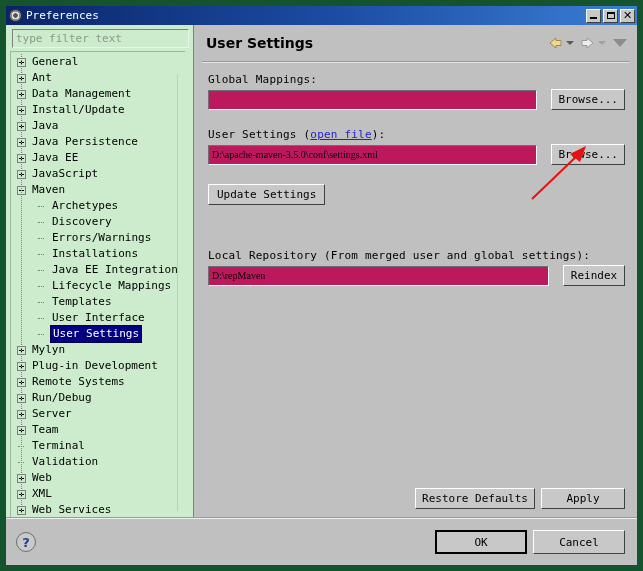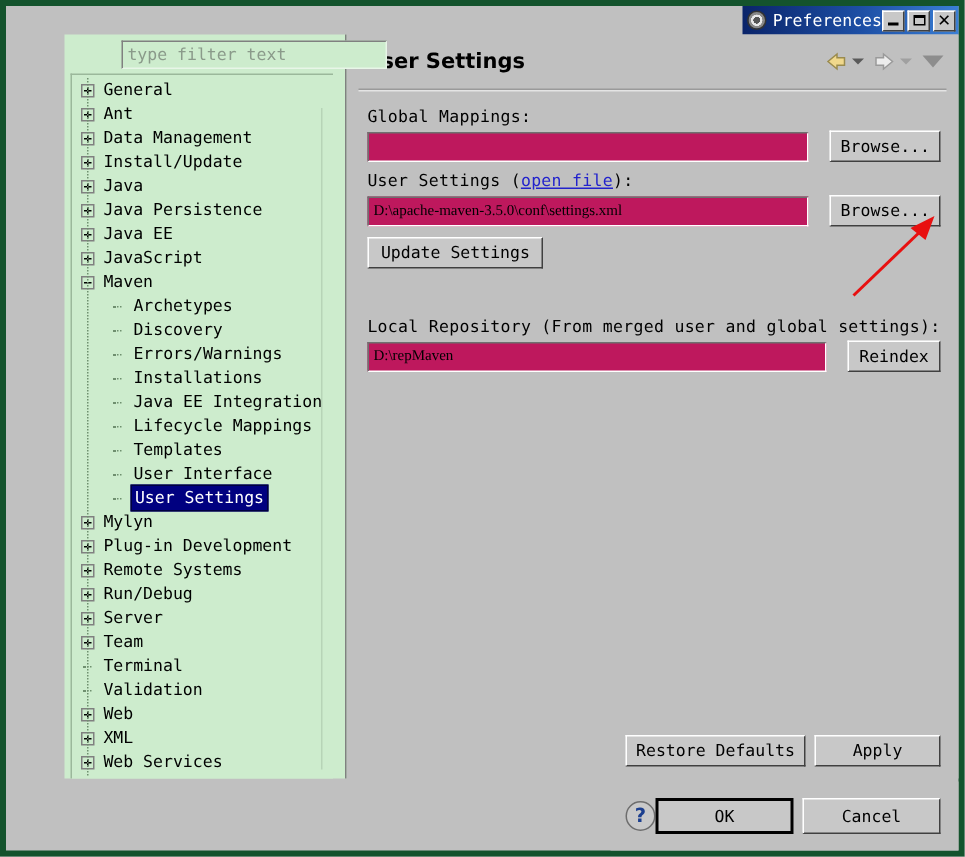--- a/index.html
+++ b/index.html
@@ -6,23 +6,23 @@
   html, body { margin:0; padding:0; }
   body {
     width:643px; height:571px;
     font-family:"DejaVu Sans Mono", monospace;
     font-size:11px;
     background:#c0c0c0;
     overflow:hidden;
   }
   .window {
     position:absolute; inset:0;
-    border:4px solid #14532d;
+    border:6px solid #14532d;
     background:#c0c0c0;
-    display:flex; flex-direction:column;align-items:flex-end;
+    display:flex; flex-direction:column;
   }
   
   .titlebar {
     height:19px; flex:0 0 19px;
     background:linear-gradient(to right,#0a246a 0%,#1d4fa5 55%,#3a7fd5 100%);
     display:flex; align-items:center;
     padding:0 2px 0 3px;
     color:#fff;
   }
   .title-icon {
@@ -65,21 +65,20 @@
   .filter-wrap { padding:0 4px 3px 2px; }
   .filter-input {
     width:100%; height:19px;
     background:#cdeccd;
     border-top:1px solid #808080; border-left:1px solid #808080;
     border-right:1px solid #e8f6e8; border-bottom:1px solid #e8f6e8;
     font-family:"DejaVu Sans Mono", monospace; font-size:11px;
     color:#8a9a8a;
     padding:1px 3px;
     outline:none;
-    margin-left:32px;
   }
   .filter-input::placeholder { color:#8a9a8a; opacity:1; }
   .tree {
     flex:1 1 auto; overflow:hidden;
     border-top:1px solid #9bb89b;
     border-left:1px solid #9bb89b;
     background:#cdeccd;
     padding:2px 0 0 0;
     margin-right:8px;
     position:relative;
@@ -166,21 +165,21 @@
   }
   .head-sep { height:2px; border-top:1px solid #9a9a9a; border-bottom:1px solid #e4e4e4; margin:0 8px; }
 
   .content { flex:1 1 auto; padding:10px 12px 0 14px; position:relative; min-height:0; }
   .field-label {
     font-size:11px; color:#000; margin-bottom:3px;
     font-family:"DejaVu Sans Mono", monospace;
     letter-spacing:0.2px;
   }
   .link { color:#2222cc; text-decoration:underline; cursor:pointer; }
-  .row { display:flex; align-items:center; gap:14px; margin-bottom:6px; }
+  .row { display:flex; align-items:center; gap:14px; margin-bottom:18px; }
   .text-input {
     flex:1 1 auto; height:20px;
     background:#be185d;
     border-top:1px solid #6f6f6f; border-left:1px solid #6f6f6f;
     border-right:1px solid #ffffff; border-bottom:1px solid #ffffff;
     font-family:Liberation Serif, serif; font-size:10px;
     color:#000; padding:1px 3px; outline:none;
   }
   .btn {
     background:#c8c8c8;

